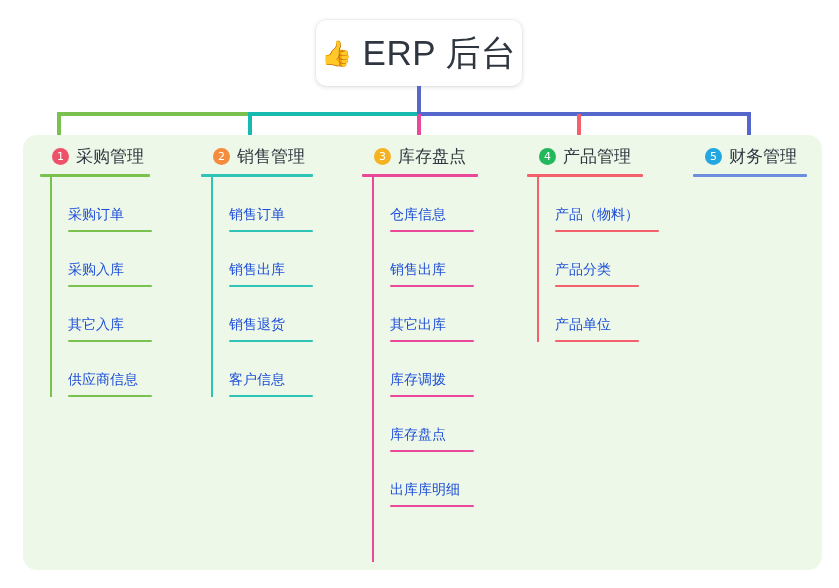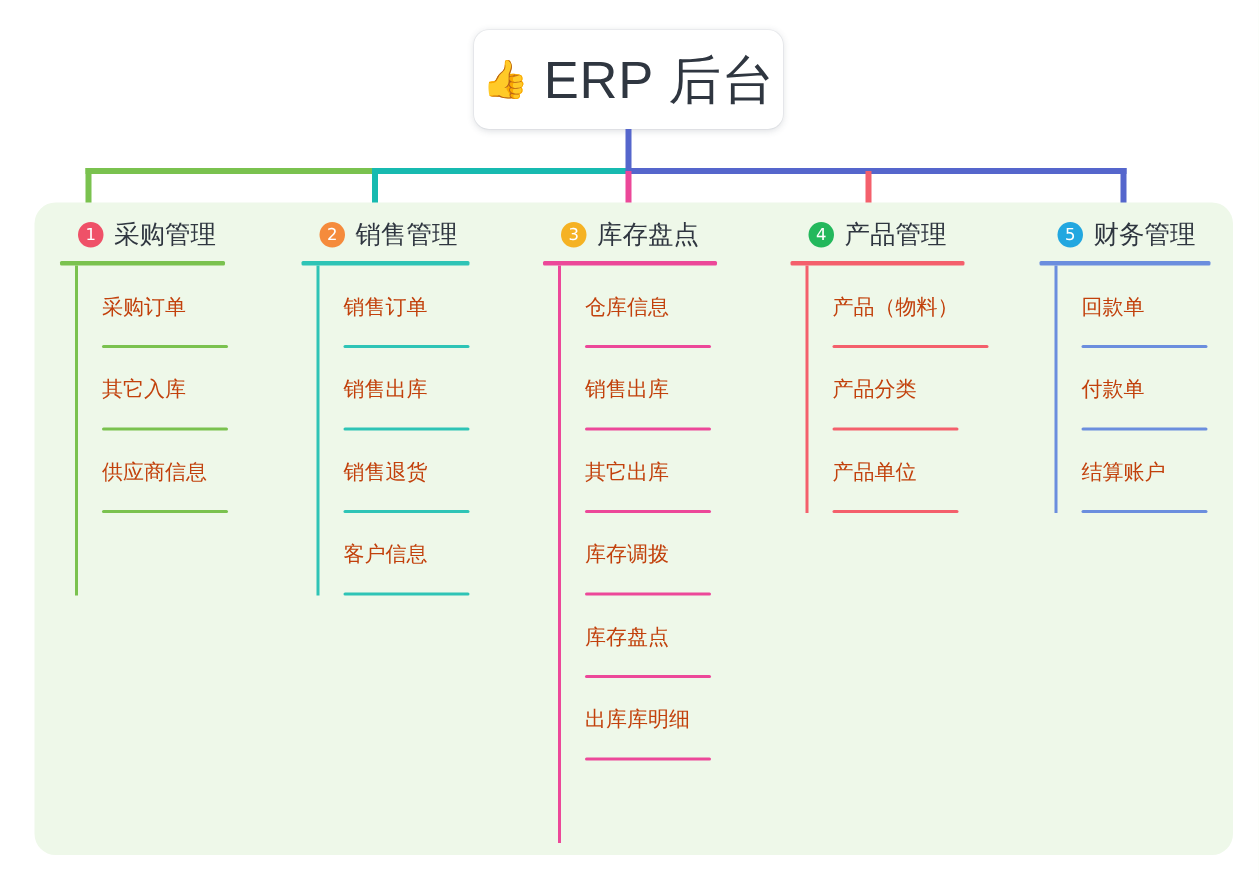--- a/index.html
+++ b/index.html
@@ -113,23 +113,23 @@
     position: relative;
     height: 55px;
     box-sizing: border-box;
     padding-left: 28px;
     display: flex;
     flex-direction: column;
     justify-content: flex-end;
   }
   .leaf-label {
     font-size: 14px;
-    color: #c2410c;
+    color: #1d4ed8;
     white-space: nowrap;
-    padding-bottom: 18px;
+    padding-bottom: 8px;
     line-height: 16px;
   }
   .leaf-rule {
     height: 2px;
     width: 84px;
     border-radius: 1px;
   }
 </style>
 </head>
 <body>
@@ -162,20 +162,24 @@
           <span class="col-title">采购管理</span>
         </div>
         <div class="head-rule" style="background: rgb(122, 194, 79); width: 110px;"></div>
         <div class="leaves">
           <div class="spine" style="background: rgb(122, 194, 79); height: 220px;"></div>
           <div class="leaf">
             <span class="leaf-label">采购订单</span>
             <div class="leaf-rule" style="background: rgb(122, 194, 79); width: 84px;"></div>
           </div>
           <div class="leaf">
+            <span class="leaf-label">采购入库</span>
+            <div class="leaf-rule" style="background: rgb(122, 194, 79); width: 84px;"></div>
+          </div>
+          <div class="leaf">
             <span class="leaf-label">其它入库</span>
             <div class="leaf-rule" style="background: rgb(122, 194, 79); width: 84px;"></div>
           </div>
           <div class="leaf">
             <span class="leaf-label">供应商信息</span>
             <div class="leaf-rule" style="background: rgb(122, 194, 79); width: 84px;"></div>
           </div>
         </div>
       </div>
       <div class="column" style="left: 201px;">
@@ -259,31 +263,16 @@
             <div class="leaf-rule" style="background: rgb(244, 96, 108); width: 84px;"></div>
           </div>
         </div>
       </div>
       <div class="column" style="left: 693px;">
         <div class="col-head">
           <span class="badge" style="background: rgb(34, 167, 224);">5</span>
           <span class="col-title">财务管理</span>
         </div>
         <div class="head-rule" style="background: rgb(107, 142, 222); width: 114px;"></div>
-        <div class="leaves">
-          <div class="spine" style="background: rgb(107, 142, 222); height: 165px;"></div>
-          <div class="leaf">
-            <span class="leaf-label">回款单</span>
-            <div class="leaf-rule" style="background: rgb(107, 142, 222); width: 84px;"></div>
-          </div>
-          <div class="leaf">
-            <span class="leaf-label">付款单</span>
-            <div class="leaf-rule" style="background: rgb(107, 142, 222); width: 84px;"></div>
-          </div>
-          <div class="leaf">
-            <span class="leaf-label">结算账户</span>
-            <div class="leaf-rule" style="background: rgb(107, 142, 222); width: 84px;"></div>
-          </div>
-        </div>
       </div>
     </div>
 
 </div>
 
 </body></html>

